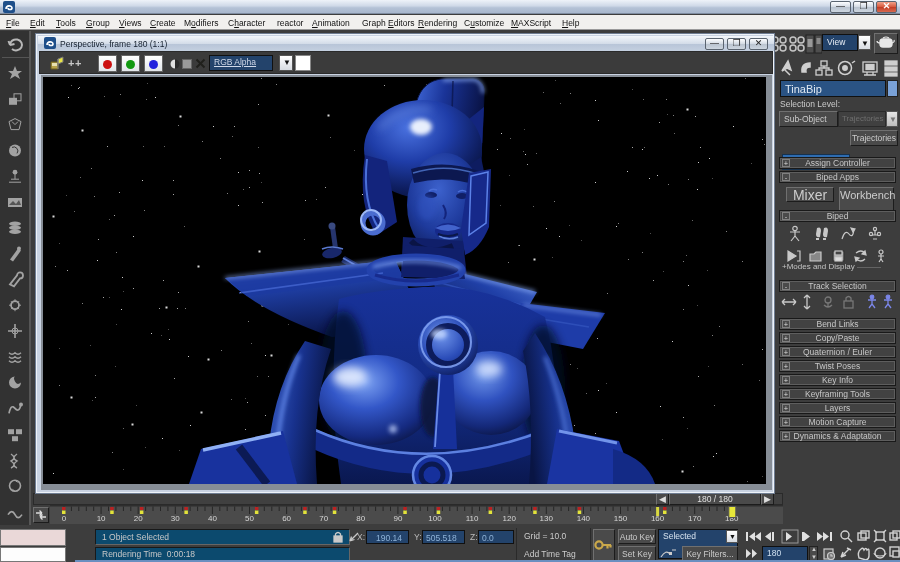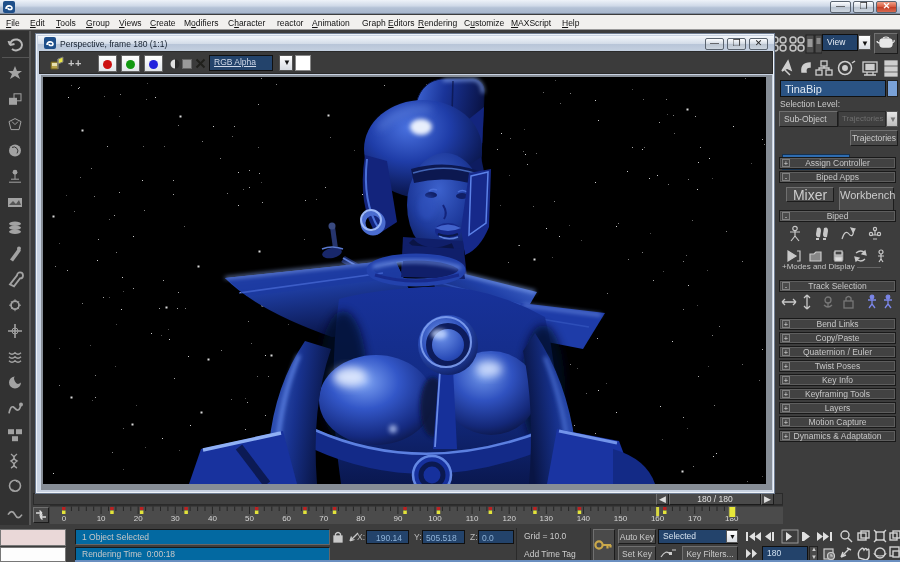--- a/index.html
+++ b/index.html
@@ -13,21 +13,21 @@
 #btnclose span{color:#fff;font-weight:bold;}
 #menubar{left:0;top:15px;width:900px;height:15px;background:#f1f0ee;border-bottom:1px solid #9a9a9a;font-size:8.5px;color:#111;}
 #menubar span{position:absolute;top:3px;white-space:nowrap;}
 #menubar u{text-decoration:underline;}
 #main{left:0;top:31px;width:900px;height:531px;background:#3d3d3d;}
 #ltoolbar{left:0;top:31px;width:31px;height:494px;background:#323232;border-right:2px solid #565656;}
 .bevel{background:#4a4a4a;border-top:1px solid #707070;border-left:1px solid #707070;border-bottom:1px solid #1c1c1c;border-right:1px solid #1c1c1c;}
 .roll{position:absolute;left:779px;width:117px;height:12px;background:#424242;border:1px solid #191919;box-shadow:inset 0 0 0 1px #5e5e5e;color:#c8c8c8;font-size:8.5px;text-align:center;line-height:11px;}
 .roll b{position:absolute;left:2px;top:1px;width:8px;height:8px;font-weight:normal;line-height:8px;text-align:center;background:#4a4a4a;border:1px solid #808080;color:#ddd;font-size:7.5px;}
 .bluefield{background:#23436b;color:#8fb3d8;border:1px solid #101010;font-size:8.5px;}
-.sunk{background:#0369a1;border-top:1px solid #191919;border-left:1px solid #191919;border-bottom:1px solid #666;border-right:1px solid #666;color:#c8c8c8;font-size:8.5px;}
+.sunk{background:#0c4a6e;border-top:1px solid #191919;border-left:1px solid #191919;border-bottom:1px solid #666;border-right:1px solid #666;color:#c8c8c8;font-size:8.5px;margin-left:20px;}
 #rwin{left:35px;top:33px;width:740px;height:461px;background:#c9d3e2;border:1px solid #6f7d92;box-shadow:inset 0 0 0 1px #eef3f9;}
 #rtitle{left:2px;top:2px;width:736px;height:15px;background:linear-gradient(#f4f7fb,#d4dde9 50%,#b8c5d8 55%,#c4d0e0);}
 #rtitle .ttext{position:absolute;left:22px;top:3px;font-size:8.5px;color:#15202e;}
 #rtoolbar{left:3px;top:17px;width:734px;height:23px;background:#3b3b3b;border:1px solid #2a2a2a;}
 #rview{left:5px;top:41px;width:731px;height:415px;background:#000;border:solid #868d96;border-width:2px 6px 6px 2px;}
 .rbtn{position:absolute;top:3px;width:19px;height:17px;background:linear-gradient(#ffffff,#e2e6ea);border:1px solid #666;}
 .rbtn i{position:absolute;left:4px;top:4px;width:9px;height:9px;border-radius:50%;}
 .t10{font-size:8.5px;color:#ccc;}
 #stars{left:0;top:0;width:1px;height:1px;background:transparent;box-shadow:464px 287px 0 0 rgba(255,255,255,0.65),463px 261px 0 0 rgba(255,255,255,0.8),195px 95px 0 0 rgba(255,255,255,0.8),488px 323px 0 0 rgba(255,255,255,0.8),191px 49px 0 0 rgba(255,255,255,0.65),311px 73px 0 0 rgba(255,255,255,0.3),552px 356px 0 0 rgba(255,255,255,0.3),610px 203px 0 0 rgba(255,255,255,0.65),670px 379px 0 0 rgba(255,255,255,0.8),666px 81px 0 0 rgba(255,255,255,0.8),16px 271px 0 0 rgba(255,255,255,0.3),61px 19px 0 0 rgba(255,255,255,0.4),248px 308px 0 0 rgba(255,255,255,0.3),476px 168px 0 0 rgba(255,255,255,0.65),606px 101px 0 0 rgba(255,255,255,0.8),240px 328px 0 0 rgba(255,255,255,0.5),512px 3px 0 0 rgba(255,255,255,0.3),469px 336px 0 0 rgba(255,255,255,0.5),417px 283px 0 0 rgba(255,255,255,0.3),261px 162px 0 0 rgba(255,255,255,0.4),526px 148px 0 0 rgba(255,255,255,0.3),72px 289px 0 0 rgba(255,255,255,0.3),411px 56px 0 0 rgba(255,255,255,0.5),396px 35px 0 0 rgba(255,255,255,0.3),702px 1px 0 0 rgba(255,255,255,0.4),215px 27px 0 0 rgba(255,255,255,0.65),385px 363px 0 0 rgba(255,255,255,0.65),430px 38px 0 0 rgba(255,255,255,0.8),645px 102px 0 0 rgba(255,255,255,0.5),345px 45px 0 0 rgba(255,255,255,0.5),341px 8px 0 0 rgba(255,255,255,0.65),121px 69px 0 0 rgba(255,255,255,0.4),104px 6px 0 0 rgba(255,255,255,0.3),477px 250px 0 0 rgba(255,255,255,0.4),699px 287px 0 0 rgba(255,255,255,0.4),459px 261px 0 0 rgba(255,255,255,0.4),135px 215px 0 0 rgba(255,255,255,0.65),120px 203px 0 0 rgba(255,255,255,0.65),218px 1px 0 0 rgba(255,255,255,0.5),607px 156px 0 0 rgba(255,255,255,0.3),216px 96px 0 0 rgba(255,255,255,0.65),617px 329px 0 0 rgba(255,255,255,0.8),103px 22px 0 0 rgba(255,255,255,0.4),219px 227px 0 0 rgba(255,255,255,0.5),10px 396px 0 0 rgba(255,255,255,0.8),337px 152px 0 0 rgba(255,255,255,0.65),76px 39px 0 0 rgba(255,255,255,0.3),214px 299px 0 0 rgba(255,255,255,0.4),16px 308px 0 0 rgba(255,255,255,0.5),381px 319px 0 0 rgba(255,255,255,0.65),131px 301px 0 0 rgba(255,255,255,0.65),589px 70px 0 0 rgba(255,255,255,0.65),188px 322px 0 0 rgba(255,255,255,0.4),319px 117px 0 0 rgba(255,255,255,0.8),256px 372px 0 0 rgba(255,255,255,0.4),163px 379px 0 0 rgba(255,255,255,0.8),202px 352px 0 0 rgba(255,255,255,0.65),495px 310px 0 0 rgba(255,255,255,0.3),432px 25px 0 0 rgba(255,255,255,0.3),112px 20px 0 0 rgba(255,255,255,0.8),262px 123px 0 0 rgba(255,255,255,0.65),264px 216px 0 0 rgba(255,255,255,0.8),503px 151px 0 0 rgba(255,255,255,0.8),180px 369px 0 0 rgba(255,255,255,0.3),130px 117px 0 0 rgba(255,255,255,0.65),573px 335px 0 0 rgba(255,255,255,0.8),630px 38px 0 0 rgba(255,255,255,0.5),218px 105px 0 0 rgba(255,255,255,0.3),71px 138px 0 0 rgba(255,255,255,0.65),457px 128px 0 0 rgba(255,255,255,0.3),48px 91px 0 0 rgba(255,255,255,0.5),378px 272px 0 0 rgba(255,255,255,0.8),135px 48px 0 0 rgba(255,255,255,0.5),142px 231px 0 0 rgba(255,255,255,0.5),673px 376px 0 0 rgba(255,255,255,0.8),599px 72px 0 0 rgba(255,255,255,0.8),36px 10px 0 0 rgba(255,255,255,0.65),367px 359px 0 0 rgba(255,255,255,0.5),35px 11px 0 0 rgba(255,255,255,0.8),652px 39px 0 0 rgba(255,255,255,0.65),69px 375px 0 0 rgba(255,255,255,0.5),327px 70px 0 0 rgba(255,255,255,0.3),78px 232px 0 0 rgba(255,255,255,0.8),377px 378px 0 0 rgba(255,255,255,0.3),721px 67px 0 0 rgba(255,255,255,0.5),361px 44px 0 0 rgba(255,255,255,0.65),80px 214px 0 0 rgba(255,255,255,0.3),512px 294px 0 0 rgba(255,255,255,0.3),640px 340px 0 0 rgba(255,255,255,0.65),389px 299px 0 0 rgba(255,255,255,0.3),624px 37px 0 0 rgba(255,255,255,0.3),93px 328px 0 0 rgba(255,255,255,0.3),264px 214px 0 0 rgba(255,255,255,0.5),398px 377px 0 0 rgba(255,255,255,0.8),469px 226px 0 0 rgba(255,255,255,0.65),555px 43px 0 0 rgba(255,255,255,0.8),527px 16px 0 0 rgba(255,255,255,0.5),616px 45px 0 0 rgba(255,255,255,0.65),23px 118px 0 0 rgba(255,255,255,0.3),510px 400px 0 0 rgba(255,255,255,0.8),676px 249px 0 0 rgba(255,255,255,0.5),12px 189px 0 0 rgba(255,255,255,0.5),147px 348px 0 0 rgba(255,255,255,0.8),208px 266px 0 0 rgba(255,255,255,0.4),351px 338px 0 0 rgba(255,255,255,0.65),511px 124px 0 0 rgba(255,255,255,0.5),415px 341px 0 0 rgba(255,255,255,0.5),204px 325px 0 0 rgba(255,255,255,0.65),206px 110px 0 0 rgba(255,255,255,0.65),225px 299px 0 0 rgba(255,255,255,0.5),215px 70px 0 0 rgba(255,255,255,0.4),509px 180px 0 0 rgba(255,255,255,0.3),66px 142px 0 0 rgba(255,255,255,0.4),116px 231px 0 0 rgba(255,255,255,0.65),282px 110px 0 0 rgba(255,255,255,0.65),392px 321px 0 0 rgba(255,255,255,0.8),506px 345px 0 0 rgba(255,255,255,0.5),640px 232px 0 0 rgba(255,255,255,0.5),77px 17px 0 0 rgba(255,255,255,0.5),623px 22px 0 0 rgba(255,255,255,0.5),585px 182px 0 0 rgba(255,255,255,0.5),665px 289px 0 0 rgba(255,255,255,0.3),657px 70px 0 0 rgba(255,255,255,0.65),466px 98px 0 0 rgba(255,255,255,0.3),273px 122px 0 0 rgba(255,255,255,0.4),49px 323px 0 0 rgba(255,255,255,0.3),458px 56px 0 0 rgba(255,255,255,0.8),671px 328px 0 0 rgba(255,255,255,0.5),80px 351px 0 0 rgba(255,255,255,0.4),205px 244px 0 0 rgba(255,255,255,0.5),183px 366px 0 0 rgba(255,255,255,0.3),484px 274px 0 0 rgba(255,255,255,0.3),184px 116px 0 0 rgba(255,255,255,0.5),355px 277px 0 0 rgba(255,255,255,0.8),513px 315px 0 0 rgba(255,255,255,0.4),403px 359px 0 0 rgba(255,255,255,0.4),90px 211px 0 0 rgba(255,255,255,0.65),134px 231px 0 0 rgba(255,255,255,0.65),202px 321px 0 0 rgba(255,255,255,0.3),386px 282px 0 0 rgba(255,255,255,0.8),669px 258px 0 0 rgba(255,255,255,0.5),475px 168px 0 0 rgba(255,255,255,0.4),102px 370px 0 0 rgba(255,255,255,0.3),219px 125px 0 0 rgba(255,255,255,0.65),90px 159px 0 0 rgba(255,255,255,0.8),329px 135px 0 0 rgba(255,255,255,0.3),357px 259px 0 0 rgba(255,255,255,0.3),39px 226px 0 0 rgba(255,255,255,0.5),564px 216px 0 0 rgba(255,255,255,0.5),500px 15px 0 0 rgba(255,255,255,0.4),66px 220px 0 0 rgba(255,255,255,0.3),178px 273px 0 0 rgba(255,255,255,0.5),704px 404px 0 0 rgba(255,255,255,0.4),482px 77px 0 0 rgba(255,255,255,0.8),531px 348px 0 0 rgba(255,255,255,0.65),505px 297px 0 0 rgba(255,255,255,0.3),227px 225px 0 0 rgba(255,255,255,0.8),573px 149px 0 0 rgba(255,255,255,0.8),655px 85px 0 0 rgba(255,255,255,0.8),527px 287px 0 0 rgba(255,255,255,0.5),320px 344px 0 0 rgba(255,255,255,0.65),625px 107px 0 0 rgba(255,255,255,0.5),145px 279px 0 0 rgba(255,255,255,0.8),280px 294px 0 0 rgba(255,255,255,0.65),206px 211px 0 0 rgba(255,255,255,0.8),118px 258px 0 0 rgba(255,255,255,0.3),620px 194px 0 0 rgba(255,255,255,0.3),552px 23px 0 0 rgba(255,255,255,0.8),411px 279px 0 0 rgba(255,255,255,0.8),125px 252px 0 0 rgba(255,255,255,0.3),708px 86px 0 0 rgba(255,255,255,0.3),552px 235px 0 0 rgba(255,255,255,0.65),414px 138px 0 0 rgba(255,255,255,0.4),485px 253px 0 0 rgba(255,255,255,0.4),348px 223px 0 0 rgba(255,255,255,0.65),538px 163px 0 0 rgba(255,255,255,0.3),197px 215px 0 0 rgba(255,255,255,0.8),31px 134px 0 0 rgba(255,255,255,0.4),719px 399px 0 0 rgba(255,255,255,0.3),37px 100px 0 0 rgba(255,255,255,0.4),233px 7px 0 0 rgba(255,255,255,0.5),330px 371px 0 0 rgba(255,255,255,0.5),251px 318px 0 0 rgba(255,255,255,0.65),108px 256px 0 0 rgba(255,255,255,0.8),126px 262px 0 0 rgba(255,255,255,0.8),257px 368px 0 0 rgba(255,255,255,0.4),719px 272px 0 0 rgba(255,255,255,0.65),24px 193px 0 0 rgba(255,255,255,0.65),543px 316px 0 0 rgba(255,255,255,0.4),552px 105px 0 0 rgba(255,255,255,0.8),654px 112px 0 0 rgba(255,255,255,0.8),222px 278px 0 0 rgba(255,255,255,0.8),601px 70px 0 0 rgba(255,255,255,0.4),643px 178px 0 0 rgba(255,255,255,0.4),324px 309px 0 0 rgba(255,255,255,0.5),200px 112px 0 0 rgba(255,255,255,0.4),100px 69px 0 0 rgba(255,255,255,0.4),136px 373px 0 0 rgba(255,255,255,0.3),266px 199px 0 0 rgba(255,255,255,0.3),446px 216px 0 0 rgba(255,255,255,0.8),130px 103px 0 0 rgba(255,255,255,0.65),644px 351px 0 0 rgba(255,255,255,0.3),99px 103px 0 0 rgba(255,255,255,0.8),699px 184px 0 0 rgba(255,255,255,0.5),119px 361px 0 0 rgba(255,255,255,0.8),650px 389px 0 0 rgba(255,255,255,0.5),515px 352px 0 0 rgba(255,255,255,0.4),73px 247px 0 0 rgba(255,255,255,0.3),25px 20px 0 0 rgba(255,255,255,0.8),629px 264px 0 0 rgba(255,255,255,0.8),493px 76px 0 0 rgba(255,255,255,0.4),189px 59px 0 0 rgba(255,255,255,0.4),177px 81px 0 0 rgba(255,255,255,0.5),690px 49px 0 0 rgba(255,255,255,0.8),64px 69px 0 0 rgba(255,255,255,0.65),80px 392px 0 0 rgba(255,255,255,0.3),335px 201px 0 0 rgba(255,255,255,0.65),437px 264px 0 0 rgba(255,255,255,0.5),441px 108px 0 0 rgba(255,255,255,0.8),383px 7px 0 0 rgba(255,255,255,0.3),206px 93px 0 0 rgba(255,255,255,0.65),465px 185px 0 0 rgba(255,255,255,0.5),416px 100px 0 0 rgba(255,255,255,0.8),170px 49px 0 0 rgba(255,255,255,0.8),16px 166px 0 0 rgba(255,255,255,0.3),645px 208px 0 0 rgba(255,255,255,0.8),614px 98px 0 0 rgba(255,255,255,0.8),599px 175px 0 0 rgba(255,255,255,0.5),287px 60px 0 0 rgba(255,255,255,0.4),416px 69px 0 0 rgba(255,255,255,0.5),552px 356px 0 0 rgba(255,255,255,0.5),443px 392px 0 0 rgba(255,255,255,0.4),416px 106px 0 0 rgba(255,255,255,0.4),73px 175px 0 0 rgba(255,255,255,0.5),481px 52px 0 0 rgba(255,255,255,0.3),365px 328px 0 0 rgba(255,255,255,0.8),51px 119px 0 0 rgba(255,255,255,0.5),683px 154px 0 0 rgba(255,255,255,0.5),222px 338px 0 0 rgba(255,255,255,0.65),584px 94px 0 0 rgba(255,255,255,0.8),79px 200px 0 0 rgba(255,255,255,0.8),510px 329px 0 0 rgba(255,255,255,0.4),719px 62px 0 0 rgba(255,255,255,0.65),589px 12px 0 0 rgba(255,255,255,0.3),631px 56px 0 0 rgba(255,255,255,0.4),263px 228px 0 0 rgba(255,255,255,0.65),517px 26px 0 0 rgba(255,255,255,0.4),664px 193px 0 0 rgba(255,255,255,0.3),101px 133px 0 0 rgba(255,255,255,0.5),283px 175px 0 0 rgba(255,255,255,0.8),554px 261px 0 0 rgba(255,255,255,0.65),534px 291px 0 0 rgba(255,255,255,0.3),654px 228px 0 0 rgba(255,255,255,0.3),563px 306px 0 0 rgba(255,255,255,0.3),396px 82px 0 0 rgba(255,255,255,0.65),484px 87px 0 0 rgba(255,255,255,0.65),555px 313px 0 0 rgba(255,255,255,0.8),60px 220px 0 0 rgba(255,255,255,0.65),431px 146px 0 0 rgba(255,255,255,0.8),409px 307px 0 0 rgba(255,255,255,0.5),375px 272px 0 0 rgba(255,255,255,0.5),495px 336px 0 0 rgba(255,255,255,0.5),575px 146px 0 0 rgba(255,255,255,0.5),28px 8px 0 0 rgba(255,255,255,0.4),600px 22px 0 0 rgba(255,255,255,0.4),419px 387px 0 0 rgba(255,255,255,0.65),55px 162px 0 0 rgba(255,255,255,0.65),52px 298px 0 0 rgba(255,255,255,0.5),76px 115px 0 0 rgba(255,255,255,0.65),490px 129px 0 0 rgba(255,255,255,0.4),47px 268px 0 0 rgba(255,255,255,0.3),480px 74px 0 0 rgba(255,255,255,0.4),619px 362px 0 0 rgba(255,255,255,0.3),52px 320px 0 0 rgba(255,255,255,0.65),467px 61px 0 0 rgba(255,255,255,0.4),54px 183px 0 0 rgba(255,255,255,0.8),159px 64px 0 0 rgba(255,255,255,0.5),454px 72px 0 0 rgba(255,255,255,0.65),467px 308px 0 0 rgba(255,255,255,0.5),655px 299px 0 0 rgba(255,255,255,0.65),373px 399px 0 0 rgba(255,255,255,0.8),141px 149px 0 0 rgba(255,255,255,0.4),245px 247px 0 0 rgba(255,255,255,0.3),516px 159px 0 0 rgba(255,255,255,0.8),640px 184px 0 0 rgba(255,255,255,0.5),279px 313px 0 0 rgba(255,255,255,0.8),716px 303px 0 0 rgba(255,255,255,0.4),649px 143px 0 0 rgba(255,255,255,0.4),195px 128px 0 0 rgba(255,255,255,0.8),669px 101px 0 0 rgba(255,255,255,0.3),644px 32px 0 0.5px rgba(255,255,255,0.85),10px 139px 0 0.5px rgba(255,255,255,0.85),266px 218px 0 0.5px rgba(255,255,255,0.85),28px 320px 0 0.5px rgba(255,255,255,0.85),39px 53px 0 0.5px rgba(255,255,255,0.85),228px 278px 0 0.5px rgba(255,255,255,0.85),285px 38px 0 0.5px rgba(255,255,255,0.85),89px 347px 0 0.5px rgba(255,255,255,0.85),165px 282px 0 0.5px rgba(255,255,255,0.85),241px 324px 0 0.5px rgba(255,255,255,0.85),383px 248px 0 0.5px rgba(255,255,255,0.85),491px 182px 0 0.5px rgba(255,255,255,0.85),216px 174px 0 0.5px rgba(255,255,255,0.85),352px 254px 0 0.5px rgba(255,255,255,0.85),137px 39px 0 0.5px rgba(255,255,255,0.85),123px 230px 0 0.5px rgba(255,255,255,0.85),639px 394px 0 0.5px rgba(255,255,255,0.85),219px 228px 0 0.5px rgba(255,255,255,0.85),435px 383px 0 0.5px rgba(255,255,255,0.85),265px 200px 0 0.5px rgba(255,255,255,0.85),155px 189px 0 0.5px rgba(255,255,255,0.85),158px 335px 0 0.5px rgba(255,255,255,0.85);}
 </style></head>
@@ -492,21 +492,21 @@
  <div class="abs t10" style="left:524px;top:531px;">Grid = 10.0</div>
  <div class="abs t10" style="left:524px;top:549px;">Add Time Tag</div>
  <div class="abs" style="left:516px;top:528px;width:1px;height:34px;background:#2a2a2a;"></div>
  <div class="abs" style="left:590px;top:528px;width:1px;height:34px;background:#2a2a2a;"></div>
  <div class="abs bevel" style="left:593px;top:529px;width:22px;height:32px;"><svg width="20" height="30" viewBox="0 0 20 30">
           <circle cx="5" cy="15" r="3.6" fill="none" stroke="#caa84a" stroke-width="2.2"></circle>
           <path d="M8 15 L17 15 M13.5 15 v3.5 M16.5 15 v2.5" stroke="#caa84a" stroke-width="2.2"></path>
         </svg></div>
  <div class="abs bevel" style="left:618px;top:529px;width:38px;height:15px;color:#ccc;font-size:8.5px;text-align:center;line-height:14px;">Auto Key</div>
  <div class="abs bevel" style="left:618px;top:546px;width:38px;height:15px;color:#ccc;font-size:8.5px;text-align:center;line-height:14px;">Set Key</div>
- <div class="abs bluefield" style="left:658px;top:529px;width:80px;height:15px;">
+ <div class="abs bluefield" style="left:658px;top:529px;width:80px;height:30px;">
         <span style="position:absolute;left:4px;top:1px;color:#d8e4f0;font-size:8.5px;">Selected</span>
       </div>
  <div class="abs" style="left:726px;top:530px;width:12px;height:13px;background:linear-gradient(#fff,#d8dce2);border:1px solid #555;">
         <span style="position:absolute;left:2px;top:2px;font-size:7px;color:#111;">▼</span>
       </div>
  <svg class="abs" style="left:658px;top:546px" width="22" height="15" viewBox="0 0 22 15">
         <path d="M3 11 Q8 3 12 8 M14 4 l4 0" stroke="#ccc" fill="none" stroke-width="1.2"></path>
         <rect x="11" y="6" width="3" height="3" fill="#ccc"></rect>
       </svg>
  <div class="abs bevel" style="left:682px;top:546px;width:56px;height:15px;color:#ccc;font-size:8.5px;text-align:center;line-height:14px;">Key Filters...</div>

